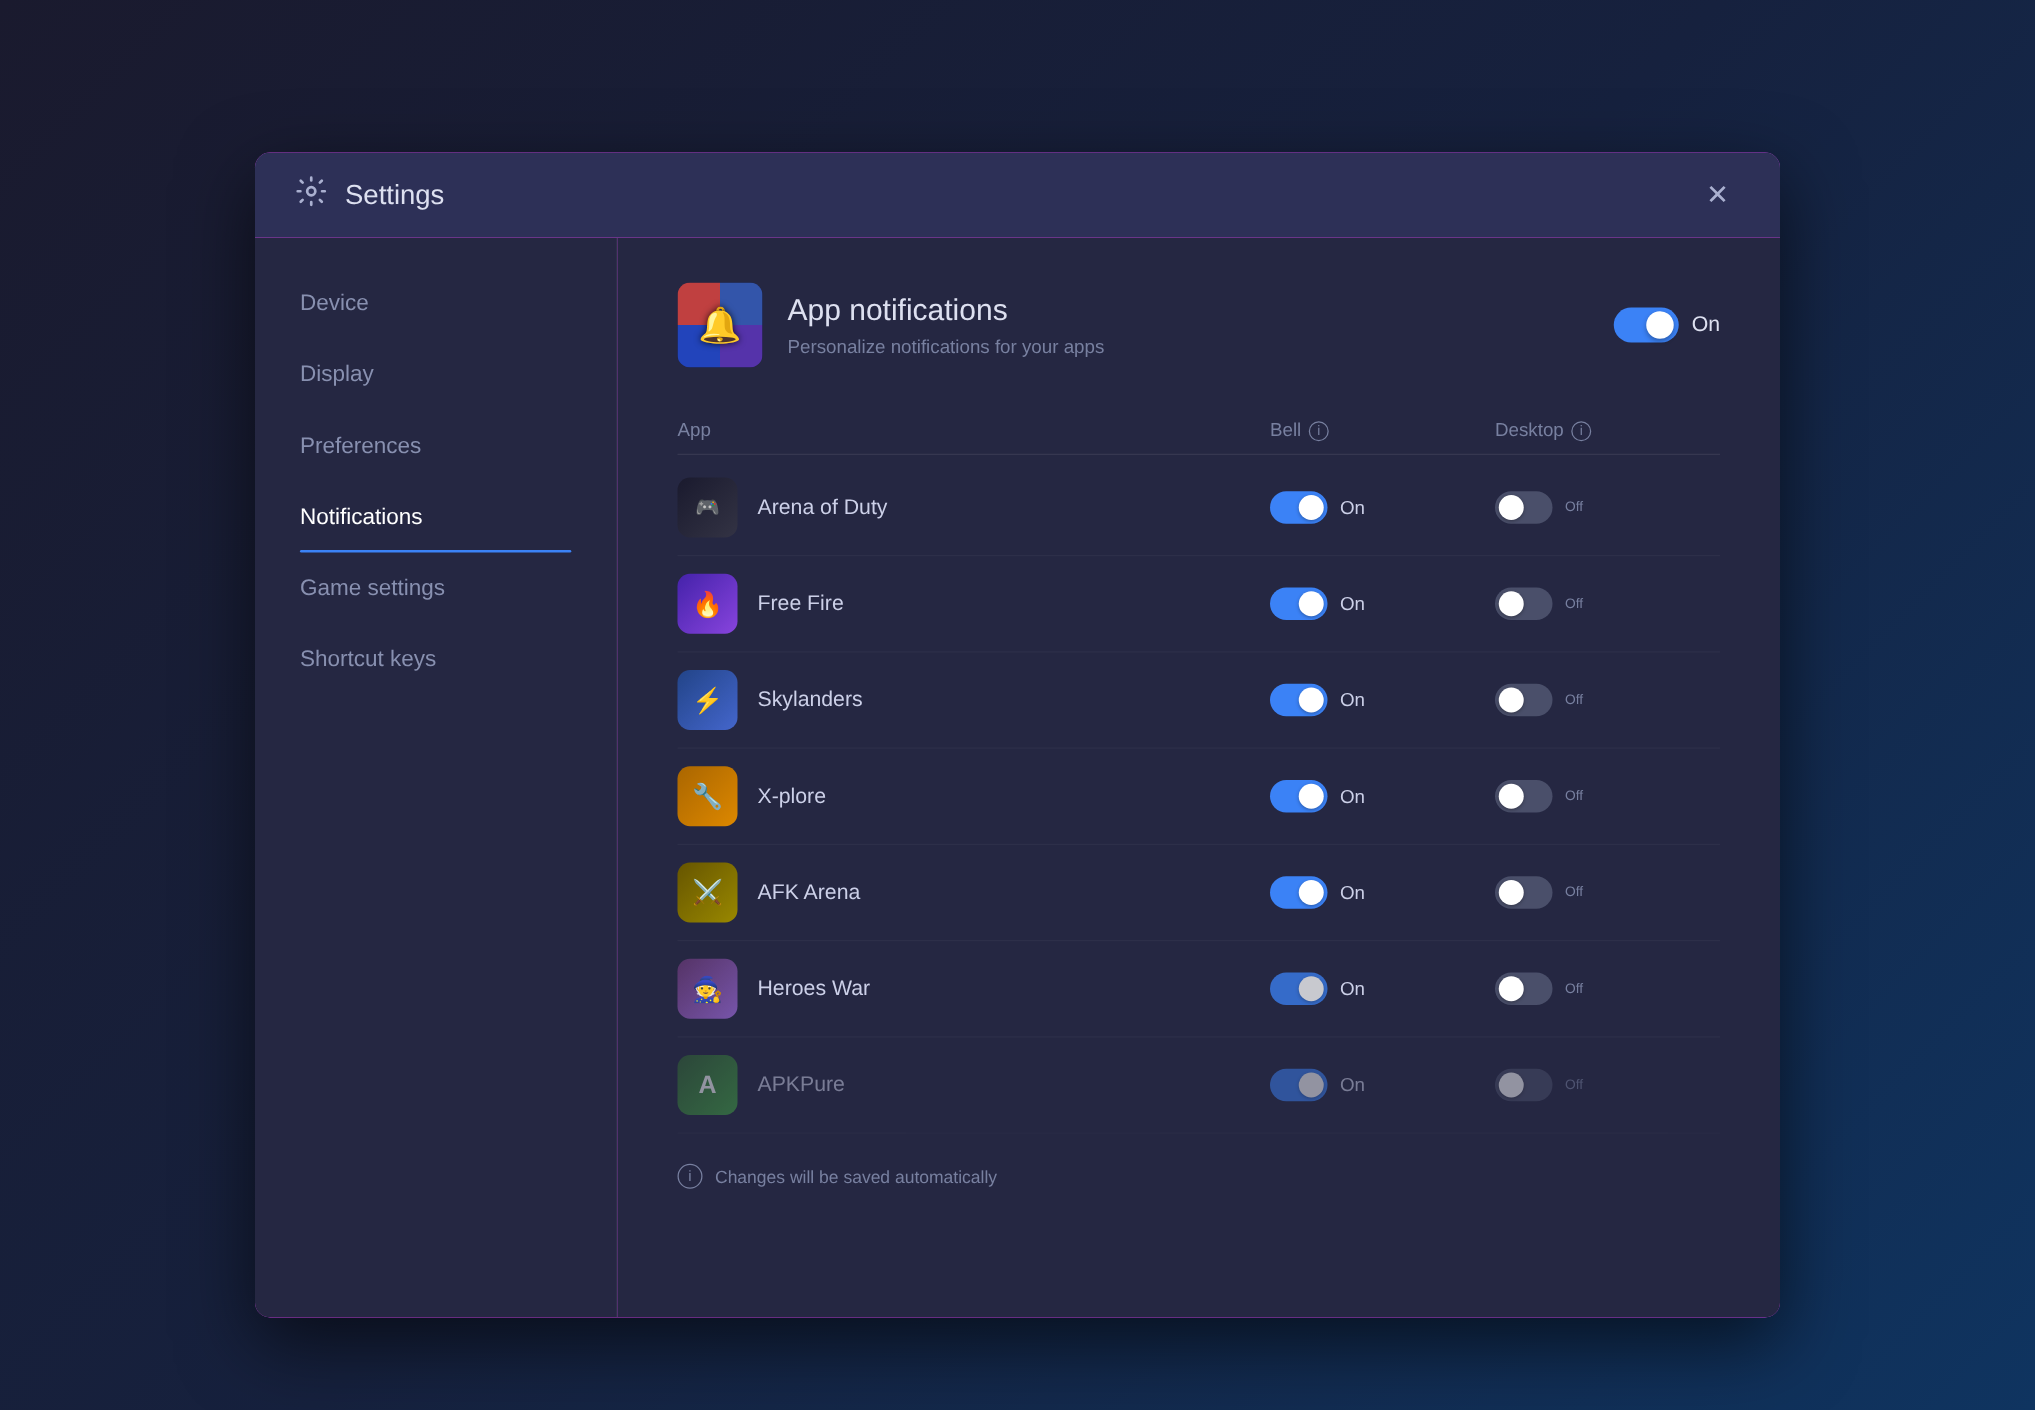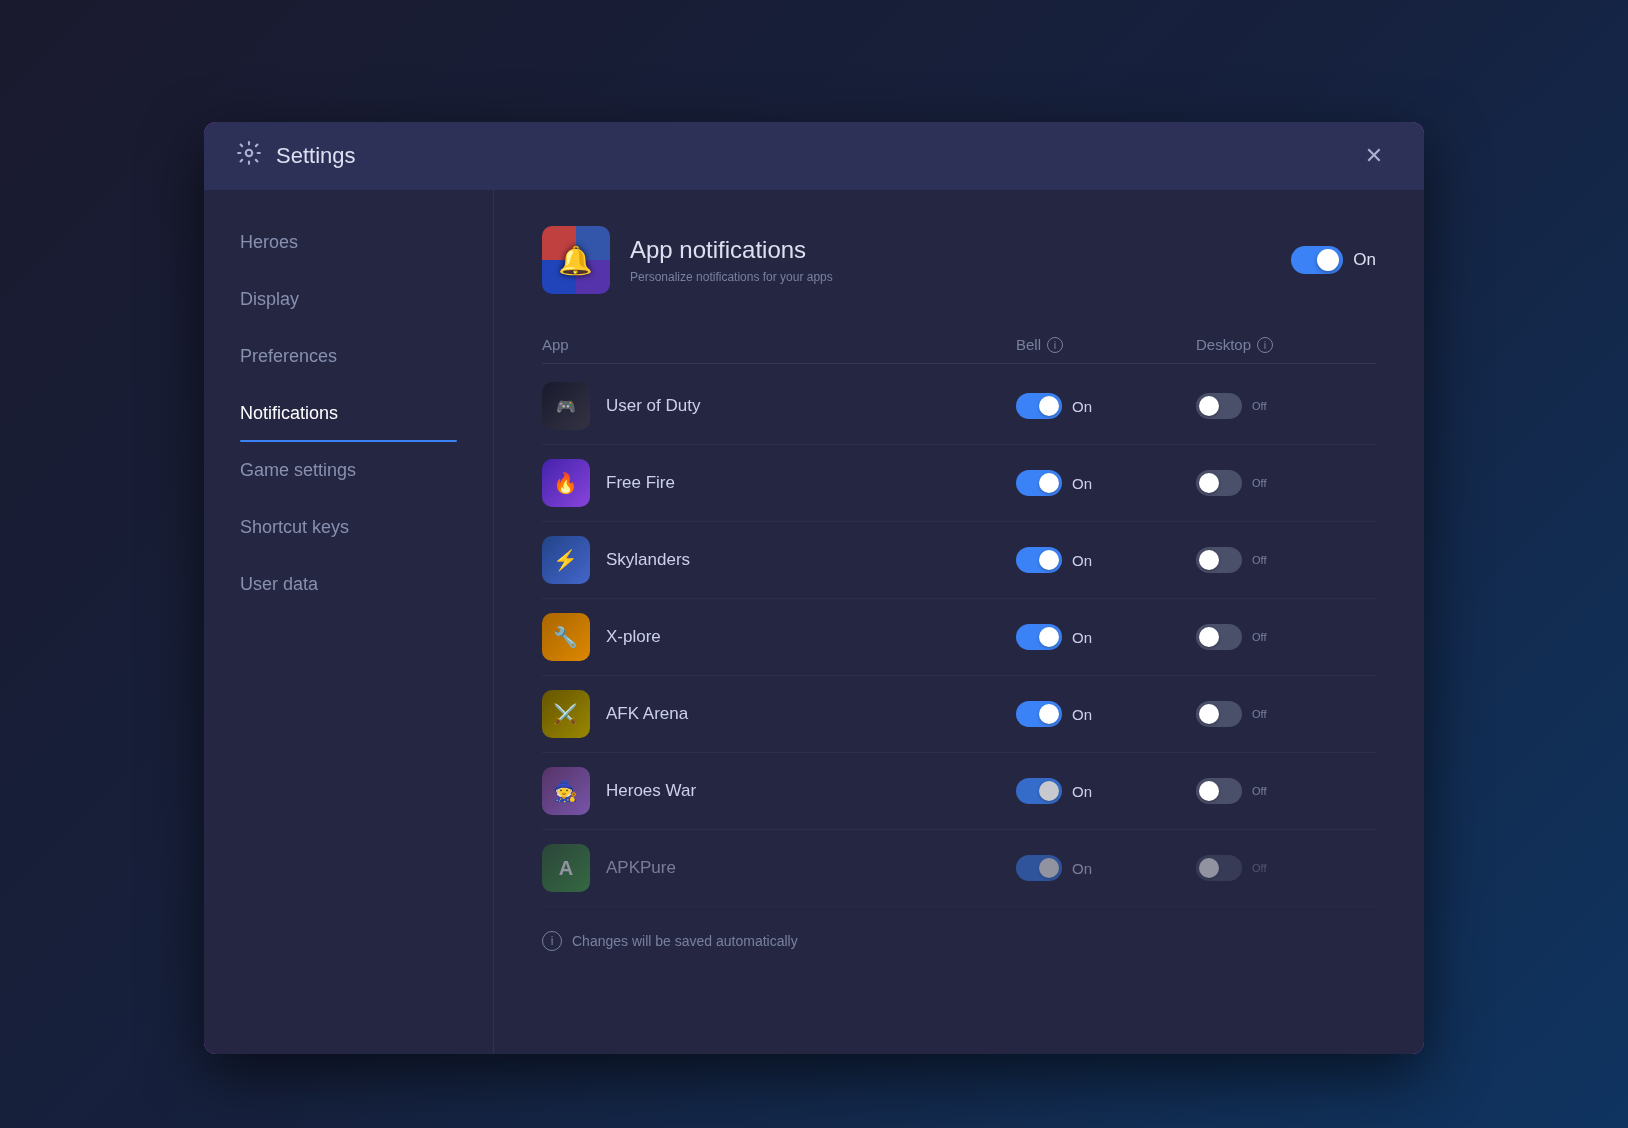--- a/index.html
+++ b/index.html
@@ -188,21 +188,21 @@
 
     .notif-title {
       color: #dde0f0;
       font-size: 24px;
       font-weight: 500;
       margin-bottom: 6px;
     }
 
     .notif-subtitle {
       color: #7880a0;
-      font-size: 12px;
+      font-size: 15px;
       text-align: center;
     }
 
     .notif-header-right {
       display: flex;
       align-items: center;
       gap: 12px;
     }
 
     
@@ -465,27 +465,26 @@
         </svg>
       </span>
       <span class="modal-title">Settings</span>
     </div>
     <button class="close-btn">✕</button>
   </div>
 
   <div class="modal-body">
 
     <nav class="sidebar">
-      <div class="sidebar-item">Heroes</div>
+      <div class="sidebar-item">Device</div>
       <div class="sidebar-item">Display</div>
       <div class="sidebar-item">Preferences</div>
       <div class="sidebar-item active">Notifications</div>
       <div class="sidebar-item">Game settings</div>
       <div class="sidebar-item">Shortcut keys</div>
-      <div class="sidebar-item">User data</div>
     </nav>
 
     <div class="main-content">
 
       <div class="notif-header">
         <div class="notif-header-left">
           <div class="notif-icon-wrapper">
             <div class="notif-icon-bg">
               <div class="four-grid">
                 <div class="four-grid-cell tl"></div>
@@ -526,21 +525,21 @@
             <span>Desktop</span>
             <div class="info-icon">i</div>
           </div>
         </div>
 
         <div class="table-row">
           <div class="app-cell">
             <div class="app-icon call-of-duty">
               <span style="color:#aaa; font-size:16px;">🎮</span>
             </div>
-            <span class="app-name">User of Duty</span>
+            <span class="app-name">Arena of Duty</span>
           </div>
           <div class="bell-cell">
             <div class="small-toggle">
               <div class="small-toggle-track on">
                 <div class="small-toggle-thumb on"></div>
               </div>
             </div>
             <span class="toggle-text-on">On</span>
           </div>
           <div class="desktop-cell">

